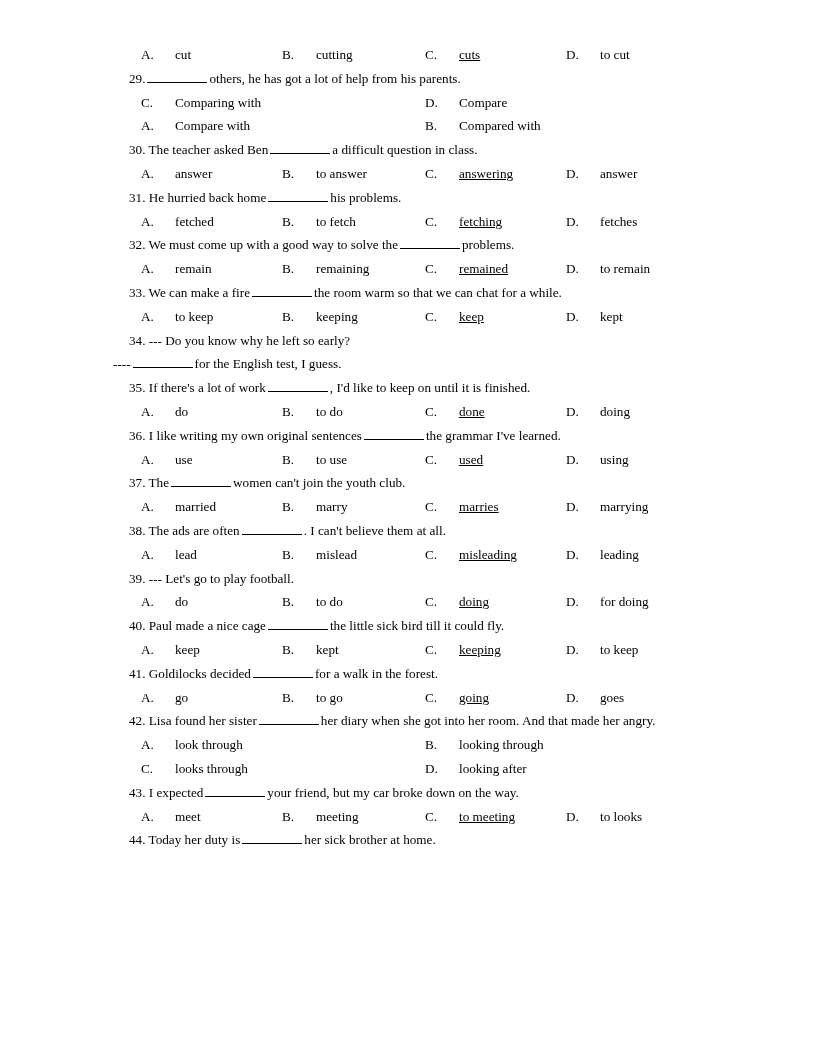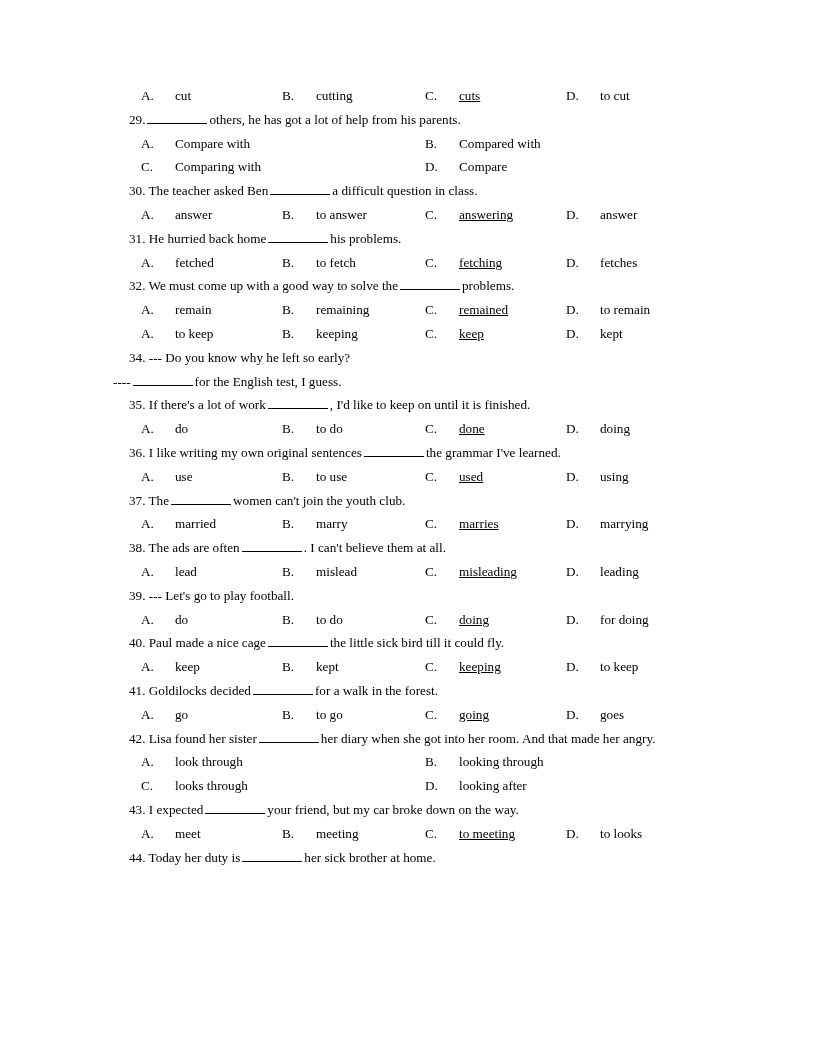--- a/index.html
+++ b/index.html
@@ -16,21 +16,21 @@
     position: relative;
     overflow: hidden;
   }
   #page {
     position: absolute;
     left: 0;
     top: 0;
     width: 816px;
     height: 1056px;
     box-sizing: border-box;
-    padding: 84px 109px 0 113px;
+    padding: 43px 109px 0 113px;
   }
   .doc-body {
     font-size: 13.2px;
     line-height: 23.8px;
   }
 
   
   .line {
     white-space: nowrap;
     height: 23.8px;
@@ -89,26 +89,26 @@
 
     <div class="opts">
       <span class="opt c4a"><span class="lbl">A.</span><span>cut</span></span>
       <span class="opt c4b"><span class="lbl">B.</span><span>cutting</span></span>
       <span class="opt c4c"><span class="lbl">C.</span><span>cuts</span></span>
       <span class="opt c4d"><span class="lbl">D.</span><span>to cut</span></span>
     </div>
 
     <div class="line stem"><span>29.</span><span class="blank w60"></span><span>others, he has got a lot of help from his parents.</span></div>
     <div class="opts">
+      <span class="opt c2a"><span class="lbl">C.</span><span>Comparing with</span></span>
+      <span class="opt c2b"><span class="lbl">D.</span><span>Compare</span></span>
+    </div>
+    <div class="opts">
       <span class="opt c2a"><span class="lbl">A.</span><span>Compare with</span></span>
       <span class="opt c2b"><span class="lbl">B.</span><span>Compared with</span></span>
-    </div>
-    <div class="opts">
-      <span class="opt c2a"><span class="lbl">C.</span><span>Comparing with</span></span>
-      <span class="opt c2b"><span class="lbl">D.</span><span>Compare</span></span>
     </div>
 
     <div class="line stem"><span>30. The teacher asked Ben</span><span class="blank w60"></span><span>a difficult question in class.</span></div>
     <div class="opts">
       <span class="opt c4a"><span class="lbl">A.</span><span>answer</span></span>
       <span class="opt c4b"><span class="lbl">B.</span><span>to answer</span></span>
       <span class="opt c4c"><span class="lbl">C.</span><span>answering</span></span>
       <span class="opt c4d"><span class="lbl">D.</span><span>answer</span></span>
     </div>
 
@@ -121,20 +121,21 @@
     </div>
 
     <div class="line stem"><span>32. We must come up with a good way to solve the</span><span class="blank w60"></span><span>problems.</span></div>
     <div class="opts">
       <span class="opt c4a"><span class="lbl">A.</span><span>remain</span></span>
       <span class="opt c4b"><span class="lbl">B.</span><span>remaining</span></span>
       <span class="opt c4c"><span class="lbl">C.</span><span>remained</span></span>
       <span class="opt c4d"><span class="lbl">D.</span><span>to remain</span></span>
     </div>
 
+    <div class="line stem"><span>33. We can make a fire</span><span class="blank w60"></span><span>the room warm so that we can chat for a while.</span></div>
     <div class="opts">
       <span class="opt c4a"><span class="lbl">A.</span><span>to keep</span></span>
       <span class="opt c4b"><span class="lbl">B.</span><span>keeping</span></span>
       <span class="opt c4c"><span class="lbl">C.</span><span>keep</span></span>
       <span class="opt c4d"><span class="lbl">D.</span><span>kept</span></span>
     </div>
 
     <div class="line stem">34. --- Do you know why he left so early?</div>
     <div class="line reply"><span>----</span><span class="blank w60"></span><span>for the English test, I guess.</span></div>
 

